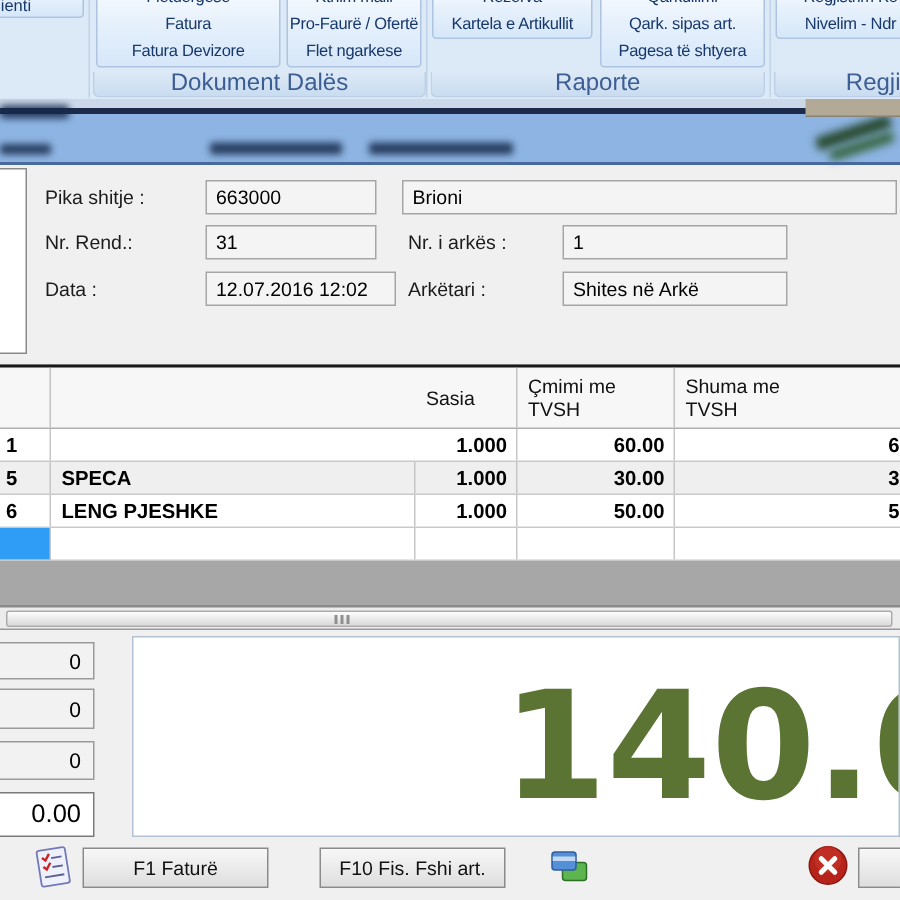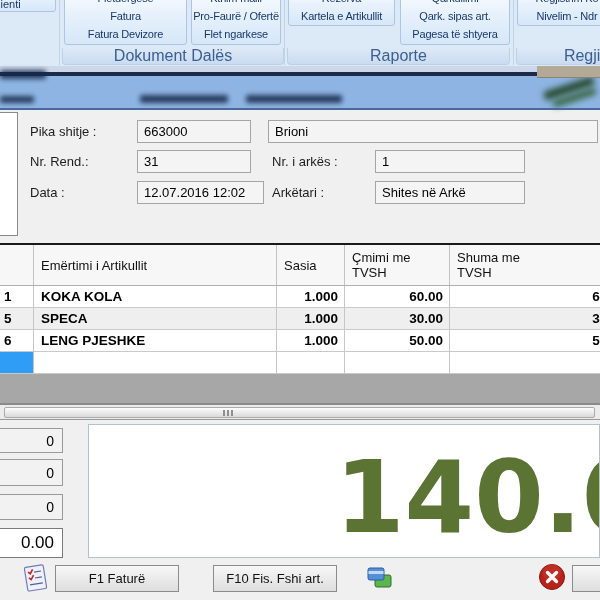--- a/index.html
+++ b/index.html
@@ -143,37 +143,33 @@
   <div class="tfield" style="left:375px; top:150px; width:150px;">1</div>
 
   <div class="flabel" style="left:30px; top:185px;">Data :</div>
   <div class="tfield" style="left:137px; top:181px; width:127px;">12.07.2016 12:02</div>
   <div class="flabel" style="left:272px; top:185px;">Arkëtari :</div>
   <div class="tfield" style="left:375px; top:181px; width:150px;">Shites në Arkë</div>
 
   <div class="tbl">
     <div class="th">
       <div class="hc" style="left:0; width:34px;"></div>
-      <div class="hc" style="left:34px; width:243px;">
-        <span class="wrap">Emërtimi i Artikullit</span>
-        </div>
       <div class="hc" style="left:277px; width:68px;text-align:center;">
         <span class="wrap">Sasia</span>
         </div>
       <div class="hc" style="left:345px; width:105px;">
         <span class="wrap" style="width:80px;">Çmimi me TVSH</span>
         </div>
       <div class="hc" style="left:450px; width:250px; border-right:none;">
         <span class="wrap" style="width:90px;">Shuma me TVSH</span>
         </div>
     </div>
 
     <div class="trow" style="top:41px;">
       <div class="tc" style="left:0; width:34px; padding-left:4px;">1</div>
-      <div class="tc nm" style="left:34px; width:243px;">KOKA KOLA</div>
       <div class="tc num" style="left:277px; width:68px;">1.000</div>
       <div class="tc num" style="left:345px; width:105px;">60.00</div>
       <div class="tc num" style="left:450px; width:182px; border-right:none;">60.00</div>
     </div>
     <div class="trow alt" style="top:63px;">
       <div class="tc" style="left:0; width:34px; padding-left:4px;">5</div>
       <div class="tc nm" style="left:34px; width:243px;">SPECA</div>
       <div class="tc num" style="left:277px; width:68px;">1.000</div>
       <div class="tc num" style="left:345px; width:105px;">30.00</div>
       <div class="tc num" style="left:450px; width:182px; border-right:none;">30.00</div>

